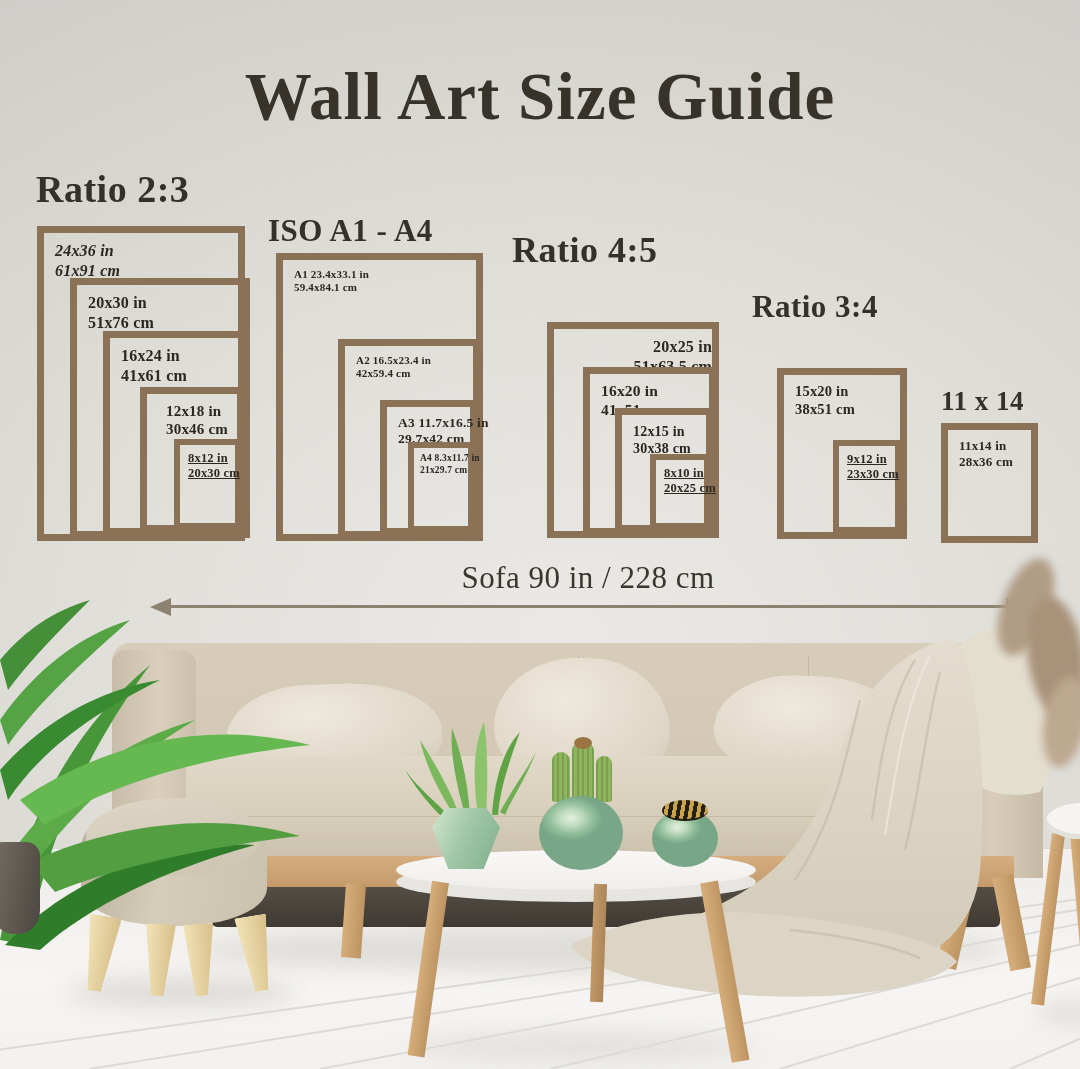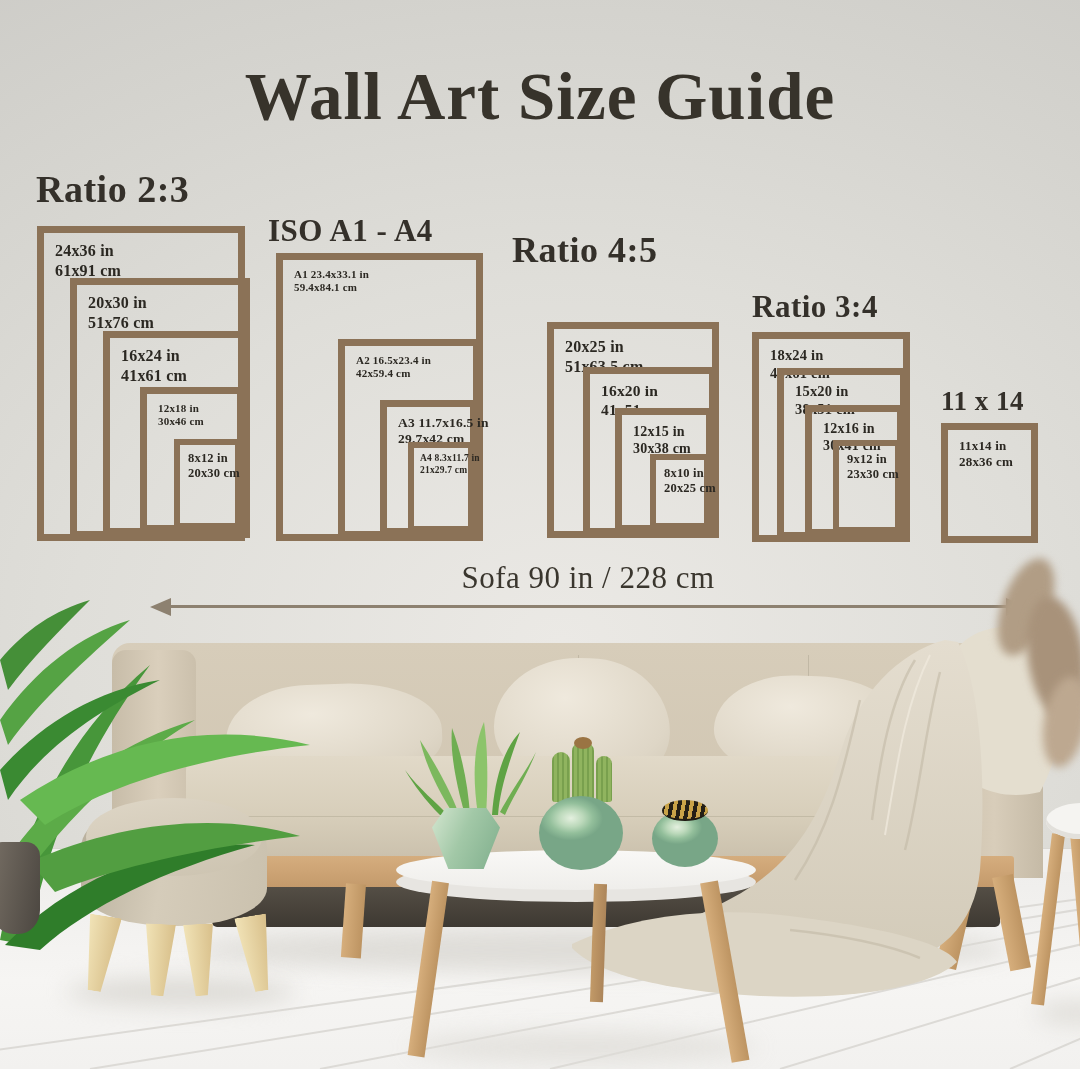--- a/index.html
+++ b/index.html
@@ -18,37 +18,37 @@
   #g1t{left:268px;top:213px;font-size:31px;}
   #g2t{left:512px;top:229px;font-size:36px;}
   #g3t{left:752px;top:289px;font-size:31px;}
   #g4t{left:941px;top:386px;font-size:27px;}
 
   
   .frame{position:absolute;border:7px solid #8b7257;box-sizing:border-box;}
   .frame.thin{border-width:6px;}
   .flabel{padding:8px 0 0 11px;font-weight:700;color:#2b2822;line-height:1.22;letter-spacing:.2px;}
   .flabel span{display:block;white-space:nowrap;}
-  .fs16{font-size:16px;} .fs165{font-size:11px;} .fs155{font-size:15.5px;} .fs15{font-size:11px;}
+  .fs16{font-size:16px;} .fs165{font-size:11px;} .fs155{font-size:15.5px;} .fs15{font-size:15px;margin-left:8px;}
   .fs145{font-size:14.5px;} .fs14{font-size:14px;} .fs135{font-size:13.5px;} .fs13{font-size:13px;}
-  .fs125{font-size:12.5px;padding:6px 0 0 8px;} .fs95{font-size:9.5px;padding:5px 0 0 6px;}
-
-  .g0f0{left:37px;top:226px;width:208px;height:315px;}
+  .fs125{font-size:12.5px;padding:6px 0 0 8px;text-decoration:underline;} .fs95{font-size:9.5px;padding:5px 0 0 6px;}
+
+  .g0f0{left:37px;top:226px;width:208px;height:315px;font-style:italic;}
   .g0f1{left:70px;top:278px;width:180px;height:260px;}
   .g0f2{left:103px;top:331px;width:144px;height:204px;}
   .g0f3{left:140px;top:387px;width:104px;height:145px;}
   .g0f4{left:174px;top:439px;width:67px;height:90px;}
 
   .g1f0{left:276px;top:253px;width:207px;height:288px;}
   .g1f1{left:338px;top:339px;width:142px;height:199px;}
   .g1f2{left:380px;top:400px;width:97px;height:135px;}
   .g1f3{left:408px;top:442px;width:66px;height:90px;}
 
   .g2f0{left:512px;top:278px;width:210px;height:263px;}
-  .g2f1{left:547px;top:322px;width:172px;height:216px;}
+  .g2f1{left:547px;top:322px;width:172px;height:216px;text-align:right;}
   .g2f2{left:583px;top:367px;width:133px;height:168px;}
   .g2f3{left:615px;top:408px;width:98px;height:124px;}
   .g2f4{left:650px;top:454px;width:60px;height:75px;}
 
   .g3f0{left:752px;top:332px;width:158px;height:210px;}
   .g3f1{left:777px;top:368px;width:130px;height:171px;}
   .g3f2{left:805px;top:405px;width:99px;height:131px;}
   .g3f3{left:833px;top:440px;width:68px;height:93px;}
 
   .g4f0{left:941px;top:423px;width:97px;height:120px;}
@@ -237,36 +237,24 @@
         <span>30x38 cm</span>
       </div>
     </div>
   <div class="frame thin g2f4">
       <div class="flabel fs125">
         <span>8x10 in</span>
         <span>20x25 cm</span>
       </div>
     </div>
 
-  <div class="frame g3f0">
-      <div class="flabel fs145">
-        <span>18x24 in</span>
-        <span>46x61 cm</span>
-      </div>
-    </div>
   <div class="frame g3f1">
       <div class="flabel fs145">
         <span>15x20 in</span>
         <span>38x51 cm</span>
-      </div>
-    </div>
-  <div class="frame g3f2">
-      <div class="flabel fs14">
-        <span>12x16 in</span>
-        <span>30x41 cm</span>
       </div>
     </div>
   <div class="frame thin g3f3">
       <div class="flabel fs125">
         <span>9x12 in</span>
         <span>23x30 cm</span>
       </div>
     </div>
 
   <div class="frame g4f0">

